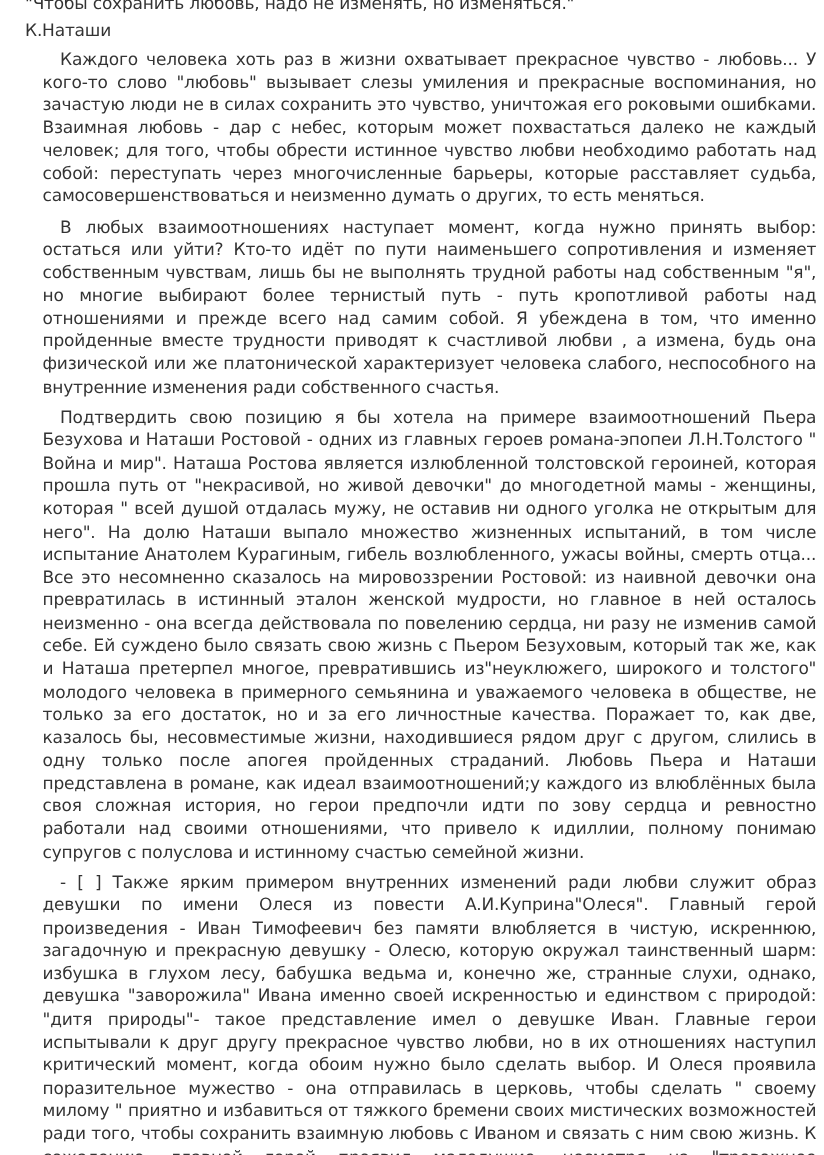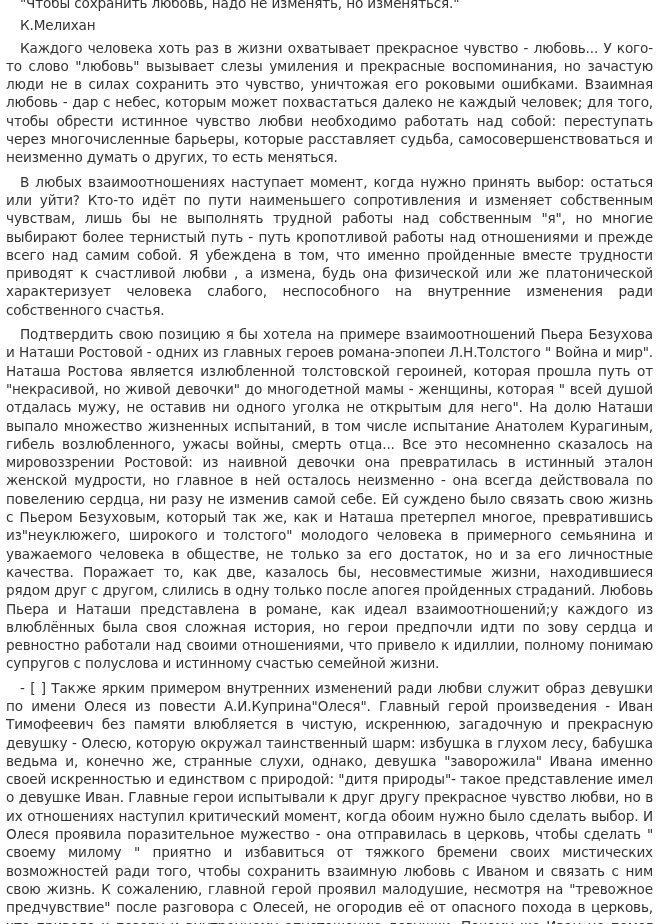--- a/index.html
+++ b/index.html
@@ -27,25 +27,26 @@
     }
     .doc p.quote {
       margin-top: -6px;
     }
     .doc p.author {
       margin-top: 4px;
       margin-bottom: 4px;
     }
     .doc p.para {
       margin-bottom: 6px;
+      margin-left: 28px;
     }
   </style>
 </head>
 <body>
 
 <div class="doc">
   <p class="quote">"Чтобы сохранить любовь, надо не изменять, но изменяться."</p>
-  <p class="author">К.Мелихан</p>
+  <p class="author">К.Наташи</p>
   <p class="para">Каждого человека хоть раз в жизни охватывает прекрасное чувство - любовь... У кого-то слово "любовь" вызывает слезы умиления и прекрасные воспоминания, но зачастую люди не в силах сохранить это чувство, уничтожая его роковыми ошибками. Взаимная любовь - дар с небес, которым может похвастаться далеко не каждый человек; для того, чтобы обрести истинное чувство любви необходимо работать над собой: переступать через многочисленные барьеры, которые расставляет судьба, самосовершенствоваться и неизменно думать о других, то есть меняться.</p>
   <p class="para">В любых взаимоотношениях наступает момент, когда нужно принять выбор: остаться или уйти? Кто-то идёт по пути наименьшего сопротивления и изменяет собственным чувствам, лишь бы не выполнять трудной работы над собственным "я", но многие выбирают более тернистый путь - путь кропотливой работы над отношениями и прежде всего над самим собой. Я убеждена в том, что именно пройденные вместе трудности приводят к счастливой любви , а измена, будь она физической или же платонической характеризует человека слабого, неспособного на внутренние изменения ради собственного счастья.</p>
   <p class="para">Подтвердить свою позицию я бы хотела на примере взаимоотношений Пьера Безухова и Наташи Ростовой - одних из главных героев романа-эпопеи Л.Н.Толстого " Война и мир". Наташа Ростова является излюбленной толстовской героиней, которая прошла путь от "некрасивой, но живой девочки" до многодетной мамы - женщины, которая " всей душой отдалась мужу, не оставив ни одного уголка не открытым для него". На долю Наташи выпало множество жизненных испытаний, в том числе испытание Анатолем Курагиным, гибель возлюбленного, ужасы войны, смерть отца... Все это несомненно сказалось на мировоззрении Ростовой: из наивной девочки она превратилась в истинный эталон женской мудрости, но главное в ней осталось неизменно - она всегда действовала по повелению сердца, ни разу не изменив самой себе. Ей суждено было связать свою жизнь с Пьером Безуховым, который так же, как и Наташа претерпел многое, превратившись из"неуклюжего, широкого и толстого" молодого человека в примерного семьянина и уважаемого человека в обществе, не только за его достаток, но и за его личностные качества. Поражает то, как две, казалось бы, несовместимые жизни, находившиеся рядом друг с другом, слились в одну только после апогея пройденных страданий. Любовь Пьера и Наташи представлена в романе, как идеал взаимоотношений;у каждого из влюблённых была своя сложная история, но герои предпочли идти по зову сердца и ревностно работали над своими отношениями, что привело к идиллии, полному понимаю супругов с полуслова и истинному счастью семейной жизни.</p>
   <p class="para">- [ ] Также ярким примером внутренних изменений ради любви служит образ девушки по имени Олеся из повести А.И.Куприна"Олеся". Главный герой произведения - Иван Тимофеевич без памяти влюбляется в чистую, искреннюю, загадочную и прекрасную девушку - Олесю, которую окружал таинственный шарм: избушка в глухом лесу, бабушка ведьма и, конечно же, странные слухи, однако, девушка "заворожила" Ивана именно своей искренностью и единством с природой: "дитя природы"- такое представление имел о девушке Иван. Главные герои испытывали к друг другу прекрасное чувство любви, но в их отношениях наступил критический момент, когда обоим нужно было сделать выбор. И Олеся проявила поразительное мужество - она отправилась в церковь, чтобы сделать " своему милому " приятно и избавиться от тяжкого бремени своих мистических возможностей ради того, чтобы сохранить взаимную любовь с Иваном и связать с ним свою жизнь. К сожалению, главной герой проявил малодушие, несмотря на "тревожное предчувствие" после разговора с Олесей, не огородив её от опасного похода в церковь, что привело к позору и внутреннему опустошению девушки. Почему же Иван не помог своей любимой, когда их счастье, казалось, было так близко ? Конечно же, он понимал, что связать свою жизнь с Олесей будет нелегко, а любовной страсти не хватило для того, чтобы удержать девушку от позора и вынужденного отъезда, что характеризует Ивана, как человека, который не способен на внутренние изменения ради любви.</p>
 </div>
 
 </body></html>

